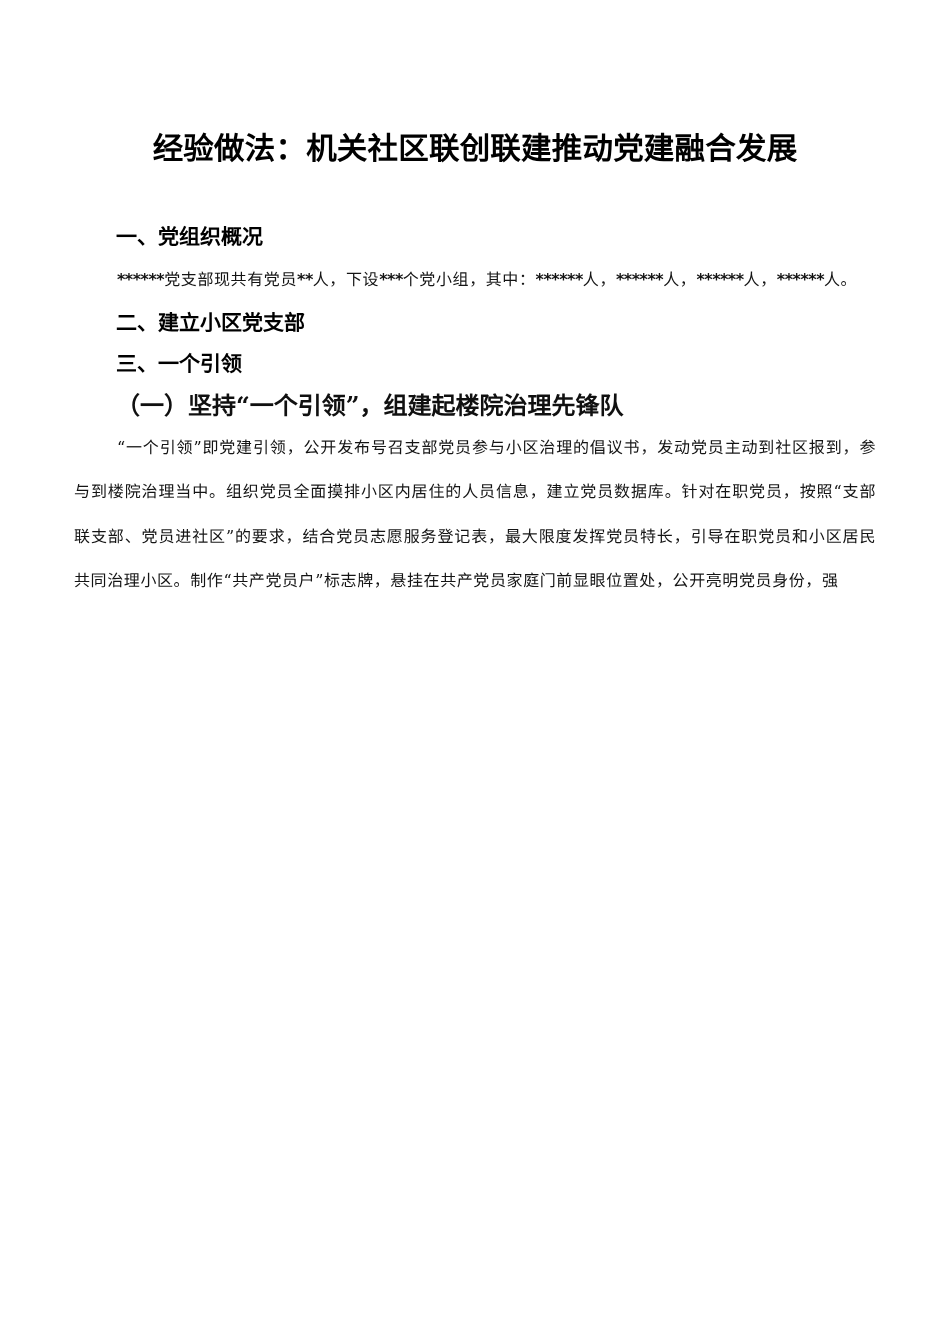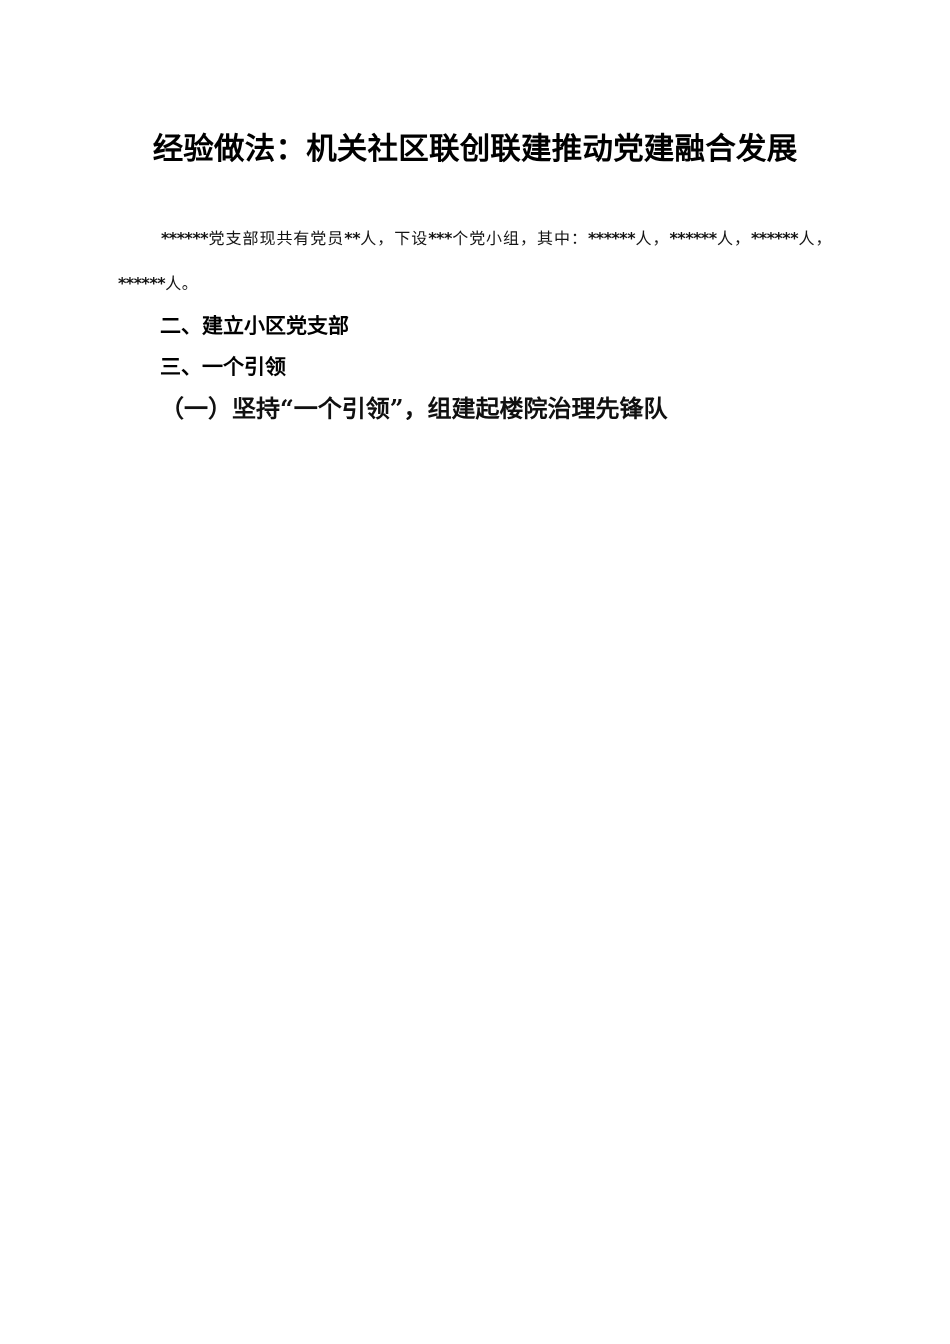--- a/index.html
+++ b/index.html
@@ -11,21 +11,21 @@
 
   #page {
     position: relative;
     width: 950px;
     height: 1344px;
     margin: 0 auto;
     background: #ffffff;
     overflow: hidden;
     box-sizing: border-box;
     
-    padding: 0 118px;
+    padding: 0 74px;
     color: #0b0b0b;
     font-family: "DejaVu Serif", "Liberation Serif", serif;
   }
 
   
   .doc-title {
     margin: 0;
     padding-top: 126px;
     text-align: center;
     font-family: "DejaVu Sans", "Liberation Sans", sans-serif;
@@ -87,24 +87,26 @@
 </style>
 </head>
 <body>
 
 <div id="page">
 
   <h1 class="doc-title">经验做法：机关社区联创联建推动党建融合发展</h1>
 
   <div class="title-gap"></div>
 
+  <h2 class="section-heading">一、党组织概况</h2>
 
   <p class="body-paragraph"><span class="redact">******</span>党支部现共有党员<span class="redact">**</span>人，下设<span class="redact">***</span>个党小组，其中：<span class="redact">******</span>人，<span class="redact">******</span>人，<span class="redact">******</span>人，<span class="redact">******</span>人。</p>
 
   <h2 class="section-heading">二、建立小区党支部</h2>
 
 
   <h2 class="section-heading">三、一个引领</h2>
 
   <h3 class="subsection-heading">（一）坚持“一个引领”，组建起楼院治理先锋队</h3>
 
+  <p class="body-paragraph">“一个引领”即党建引领，公开发布号召支部党员参与小区治理的倡议书，发动党员主动到社区报到，参与到楼院治理当中。组织党员全面摸排小区内居住的人员信息，建立党员数据库。针对在职党员，按照“支部联支部、党员进社区”的要求，结合党员志愿服务登记表，最大限度发挥党员特长，引导在职党员和小区居民共同治理小区。制作“共产党员户”标志牌，悬挂在共产党员家庭门前显眼位置处，公开亮明党员身份，强</p>
 
 </div>
 
 </body></html>

